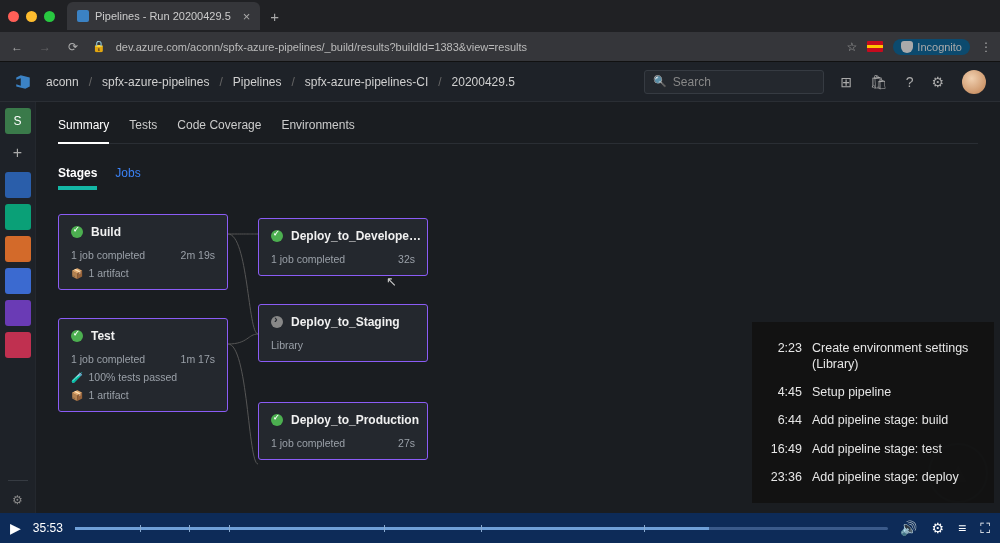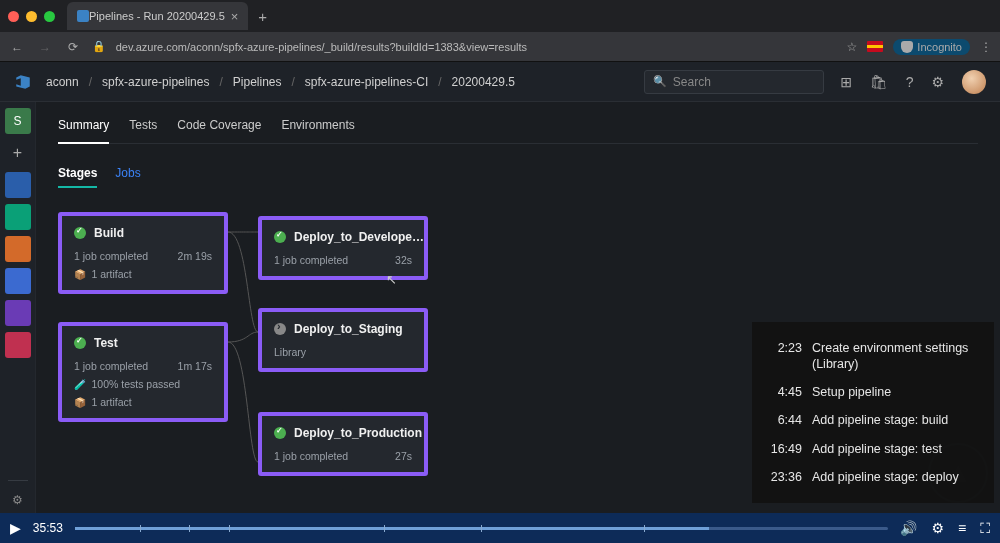--- a/index.html
+++ b/index.html
@@ -3,21 +3,21 @@
   <meta charset="utf-8">
   <style>
     * { margin: 0; padding: 0; box-sizing: border-box; font-family: -apple-system, "Segoe UI", sans-serif; }
     body { width: 1000px; height: 543px; background: #1a1d21; color: #cccccc; overflow: hidden; position: relative; }
 
     
     .browser-tabs { height: 32px; background: #202124; display: flex; align-items: center; padding-left: 8px; }
     .traffic { display: flex; gap: 7px; margin-right: 12px; }
     .tl { width: 11px; height: 11px; border-radius: 50%; }
     .tl.r { background: #ff5f57; } .tl.y { background: #febc2e; } .tl.g { background: #28c840; }
-    .tab { display: flex; align-items: center; background: #35363a; height: 28px; padding: 0 10px; border-radius: 6px 6px 0 0; font-size: 11px; color: #ccc; }
+    .tab { display: flex; align-items: center; gap: 6px; background: #35363a; height: 28px; padding: 0 10px; border-radius: 6px 6px 0 0; font-size: 11px; color: #ccc; }
     .tab-ico { width: 12px; height: 12px; border-radius: 2px; background: #3b82c4; }
     .tab-close { font-size: 13px; margin-left: 6px; color: #aaa; }
     .tab-plus { margin-left: 10px; color: #aaa; font-size: 15px; }
 
     .addr-bar { height: 30px; background: #35363a; display: flex; align-items: center; padding: 0 8px; gap: 10px; font-size: 12px; color: #aaa; border-bottom: 1px solid #111; }
     .nav-btn { width: 18px; text-align: center; }
     .lock { font-size: 11px; }
     .url { flex: 1; color: #bbb; font-size: 11px; }
     .addr-right { display: flex; align-items: center; gap: 10px; }
     .flag { width: 16px; height: 11px; background: linear-gradient(to bottom,#c60b1e 33%, #ffc400 33% 66%, #c60b1e 66%); border-radius: 1px; }
@@ -42,29 +42,29 @@
     .rail-spacer { flex: 1; }
     .rail-sep { width: 20px; height: 1px; background: #363b42; }
 
     .main { flex: 1; padding: 10px 22px; background: #1a1d21; overflow: hidden; }
     .run-tabs { display: flex; gap: 20px; font-size: 12px; color: #cccccc; border-bottom: 1px solid #2a2e34; padding-bottom: 0; }
     .run-tab { padding: 6px 0 10px; cursor: pointer; }
     .run-tab.active { color: #fff; border-bottom: 2px solid #fff; margin-bottom: -1px; }
 
     .subtabs { display: flex; gap: 18px; font-size: 12px; margin-top: 22px; }
     .subtab { color: #3b82f6; padding-bottom: 6px; }
-    .subtab.active { color: #fff; border-bottom: 2px solid #14b8a6; font-weight: 600; }
+    .subtab.active { color: #fff; border-bottom: 4px solid #14b8a6; font-weight: 600; }
 
     
     .graph { position: relative; margin-top: 24px; height: 320px; }
     .col { position: absolute; }
     .col1 { left: 0; top: 0; }
     .col2 { left: 200px; top: 4px; }
 
-    .stage-card { width: 170px; background: #24282e; border: 4px solid #8b5cf6; border-radius: 3px; padding: 10px 12px; margin-bottom: 28px; }
+    .stage-card { width: 170px; background: #24282e; border: 1px solid #8b5cf6; border-radius: 3px; padding: 10px 12px; margin-bottom: 28px; }
     .stage-hdr { display: flex; align-items: center; gap: 8px; margin-bottom: 10px; font-size: 12px; font-weight: 600; color: #f0f0f0; }
     .chk { width: 12px; height: 12px; border-radius: 50%; background: #4caf50; position: relative; flex-shrink: 0; }
     .chk::after { content: "✓"; position: absolute; font-size: 8px; color: #fff; left: 2px; top: -1px; }
     .skip { width: 12px; height: 12px; border-radius: 50%; background: #888; position: relative; flex-shrink: 0; }
     .skip::after { content: "›"; position: absolute; color: #24282e; font-size: 11px; left: 3px; top: -3px; font-weight: bold; }
     .stage-row { display: flex; justify-content: space-between; font-size: 10.5px; color: #9aa0a8; margin-top: 4px; }
     .stage-meta { display: flex; align-items: center; gap: 5px; font-size: 10.5px; color: #9aa0a8; margin-top: 6px; }
     .meta-ico { font-size: 10px; color: #9aa0a8; }
 
     svg.connector { position: absolute; pointer-events: none; }

